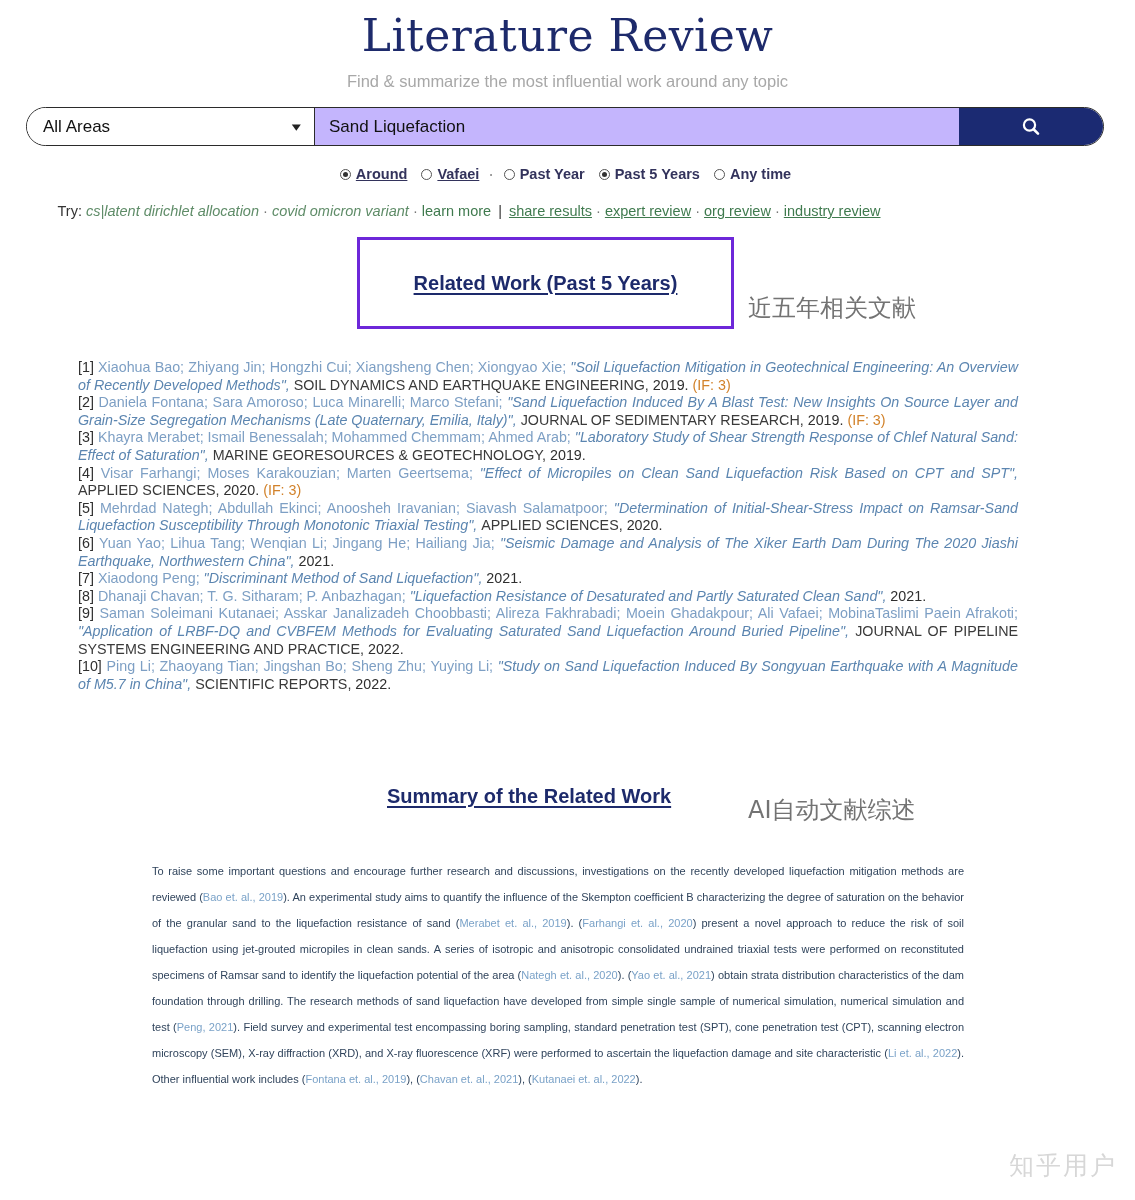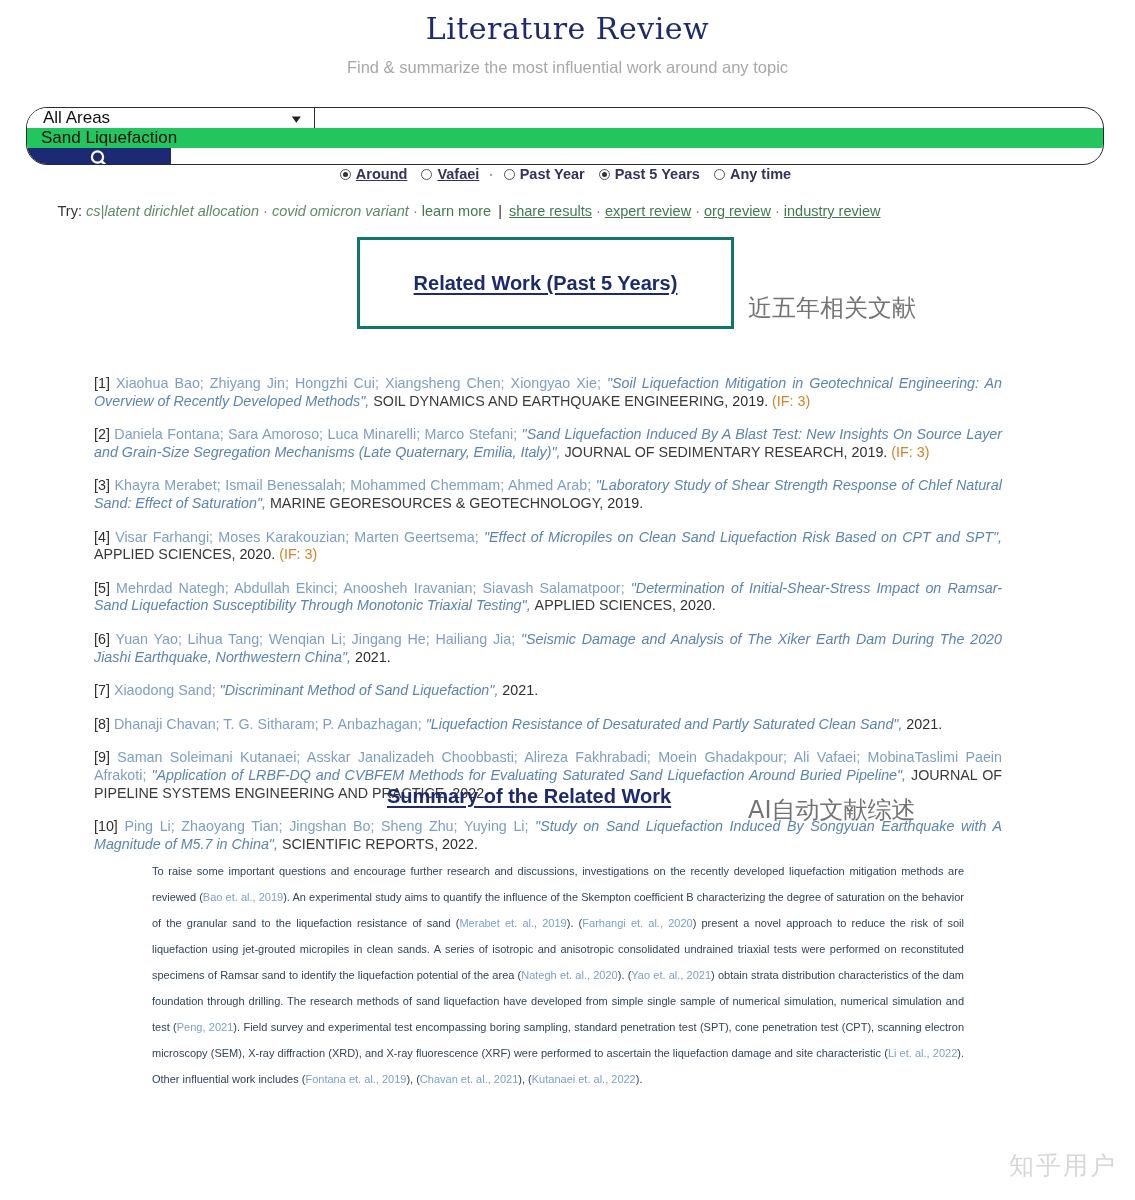--- a/index.html
+++ b/index.html
@@ -9,62 +9,61 @@
     background: #ffffff;
     font-family: "Liberation Sans", sans-serif;
     overflow: hidden;
   }
   .page { position: relative; width: 1135px; height: 1200px; }
 
   
   .title {
     text-align: center;
     font-family: "DejaVu Serif", serif;
-    font-size: 30px;
+    font-size: 44px;
     color: #1d2a6b;
     letter-spacing: 0.5px;
     padding-top: 14px;
     line-height: 1.0;
     font-weight: 400;
   }
   .subtitle {
     text-align: center;
     font-size: 16.5px;
     color: #a8a8a8;
     margin-top: 14px;
     font-weight: 400;
   }
 
   
   .searchbar {
     position: absolute;
     left: 26px; top: 107px;
-    width: 1078px; height: 58px;
+    width: 1078px; height: 39px;
     display: flex;
     align-items: stretch;
     border-radius: 21px;
     overflow: hidden;
     border: 1px solid #2b2b2b;
-    flex-direction: column;
   }
   .area-select {
     width: 288px;
     background: #ffffff;
     display: flex;
     align-items: center;
     justify-content: space-between;
     padding: 0 14px 0 16px;
     font-size: 17px;
     color: #111;
     border-right: 1px solid #2b2b2b;
   }
   .chev { font-size: 13px; color: #222; transform: scaleX(1.4); }
   .query {
     flex: 1;
-    background: #22c55e;
+    background: #c4b5fd;
     display: flex; align-items: center;
     padding: 0 14px;
     font-size: 17px;
     color: #111;
   }
   .search-btn {
     width: 144px;
     background: #1b2a72;
     display: flex; align-items: center; justify-content: center;
   }
@@ -102,21 +101,21 @@
   .tryrow .green-i { color: #5f8c68; font-style: italic; }
   .tryrow .green { color: #3f7a4e; }
   .tryrow .green.u { text-decoration: underline; }
   .tryrow .sep { color: #777; }
   .tryrow .pipe { color: #333; margin: 0 3px; }
 
   
   .redbox {
     position: absolute; left: 357px; top: 237px;
     width: 377px; height: 92px;
-    border: 3px solid #0f766e;
+    border: 3px solid #6d28d9;
     display: flex; align-items: center; justify-content: center; text-align: center;
   }
   .sec-head {
     font-size: 20px; font-weight: bold; color: #1d2a6b;
     text-decoration: underline; text-underline-offset: 3px;
   }
   .cn-note {
     position: absolute;
     font-family: "DejaVu Sans", sans-serif;
     color: #737373; font-size: 24px; font-weight: 500; margin-top: 20px;
@@ -132,21 +131,21 @@
 
   
   .refs {
     position: absolute; left: 78px; top: 359px;
     width: 940px;
     font-size: 14.3px;
     line-height: 17.6px;
     text-align: justify;
     color: #3b3b3b;
   }
-  .ref { margin: 16px; text-align: justify; text-justify: inter-word; }
+  .ref { margin: 0; text-align: justify; text-justify: inter-word; }
   .idx { color: #2f2f2f; }
   .au  { color: #7d9fc4; }
   .ti  { color: #5b85b0; font-style: italic; }
   .jr  { color: #3a3a3a; }
   .yr  { color: #2f2f2f; }
   .iff { color: #d2822a; }
 
   
   .summary {
     position: absolute; left: 152px; top: 858px;
@@ -236,21 +235,21 @@
   </div>
   <div class="cn-note cn1">近五年相关文献</div>
 
   <div class="refs" id="refs">
       <p class="ref"><span class="idx">[1] </span><span class="au">Xiaohua Bao; Zhiyang Jin; Hongzhi Cui; Xiangsheng Chen; Xiongyao Xie;  </span><span class="ti">"Soil Liquefaction Mitigation in Geotechnical Engineering: An Overview of Recently Developed Methods",  </span><span class="jr">SOIL DYNAMICS AND EARTHQUAKE ENGINEERING,  </span><span class="yr">2019. </span><span class="iff">(IF: 3)</span></p>
       <p class="ref"><span class="idx">[2] </span><span class="au">Daniela Fontana; Sara Amoroso; Luca Minarelli; Marco Stefani;  </span><span class="ti">"Sand Liquefaction Induced By A Blast Test: New Insights On Source Layer and Grain-Size Segregation Mechanisms (Late Quaternary, Emilia, Italy)",  </span><span class="jr">JOURNAL OF SEDIMENTARY RESEARCH,  </span><span class="yr">2019. </span><span class="iff">(IF: 3)</span></p>
       <p class="ref"><span class="idx">[3] </span><span class="au">Khayra Merabet; Ismail Benessalah; Mohammed Chemmam; Ahmed Arab;  </span><span class="ti">"Laboratory Study of Shear Strength Response of Chlef Natural Sand: Effect of Saturation",  </span><span class="jr">MARINE GEORESOURCES &amp; GEOTECHNOLOGY,  </span><span class="yr">2019. </span></p>
       <p class="ref"><span class="idx">[4] </span><span class="au">Visar Farhangi; Moses Karakouzian; Marten Geertsema;  </span><span class="ti">"Effect of Micropiles on Clean Sand Liquefaction Risk Based on CPT and SPT",  </span><span class="jr">APPLIED SCIENCES,  </span><span class="yr">2020. </span><span class="iff">(IF: 3)</span></p>
       <p class="ref"><span class="idx">[5] </span><span class="au">Mehrdad Nategh; Abdullah Ekinci; Anoosheh Iravanian; Siavash Salamatpoor;  </span><span class="ti">"Determination of Initial-Shear-Stress Impact on Ramsar-Sand Liquefaction Susceptibility Through Monotonic Triaxial Testing",  </span><span class="jr">APPLIED SCIENCES,  </span><span class="yr">2020. </span></p>
       <p class="ref"><span class="idx">[6] </span><span class="au">Yuan Yao; Lihua Tang; Wenqian Li; Jingang He; Hailiang Jia;  </span><span class="ti">"Seismic Damage and Analysis of The Xiker Earth Dam During The 2020 Jiashi Earthquake, Northwestern China",  </span><span class="yr">2021. </span></p>
-      <p class="ref"><span class="idx">[7] </span><span class="au">Xiaodong Sand;  </span><span class="ti">"Discriminant Method of Sand Liquefaction",  </span><span class="yr">2021. </span></p>
+      <p class="ref"><span class="idx">[7] </span><span class="au">Xiaodong Peng;  </span><span class="ti">"Discriminant Method of Sand Liquefaction",  </span><span class="yr">2021. </span></p>
       <p class="ref"><span class="idx">[8] </span><span class="au">Dhanaji Chavan; T. G. Sitharam; P. Anbazhagan;  </span><span class="ti">"Liquefaction Resistance of Desaturated and Partly Saturated Clean Sand",  </span><span class="yr">2021. </span></p>
       <p class="ref"><span class="idx">[9] </span><span class="au">Saman Soleimani Kutanaei; Asskar Janalizadeh Choobbasti; Alireza Fakhrabadi; Moein Ghadakpour; Ali Vafaei; MobinaTaslimi Paein Afrakoti;  </span><span class="ti">"Application of LRBF-DQ and CVBFEM Methods for Evaluating Saturated Sand Liquefaction Around Buried Pipeline",  </span><span class="jr">JOURNAL OF PIPELINE SYSTEMS ENGINEERING AND PRACTICE,  </span><span class="yr">2022. </span></p>
       <p class="ref"><span class="idx">[10] </span><span class="au">Ping Li; Zhaoyang Tian; Jingshan Bo; Sheng Zhu; Yuying Li;  </span><span class="ti">"Study on Sand Liquefaction Induced By Songyuan Earthquake with A Magnitude of M5.7 in China",  </span><span class="jr">SCIENTIFIC REPORTS,  </span><span class="yr">2022. </span></p>
     </div>
 
   <div class="sec-head2">Summary of the Related Work</div>
   <div class="cn-note cn2">AI自动文献综述</div>
 
   <div class="summary" id="summary"><span>To raise some important questions and encourage further research and discussions, investigations on the recently developed liquefaction mitigation methods are reviewed (</span><span class="cite">Bao et. al., 2019</span><span>). An experimental study aims to quantify the influence of the Skempton coefficient B characterizing the degree of saturation on the behavior of the granular sand to the liquefaction resistance of sand (</span><span class="cite">Merabet et. al., 2019</span><span>). (</span><span class="cite">Farhangi et. al., 2020</span><span>) present a novel approach to reduce the risk of soil liquefaction using jet-grouted micropiles in clean sands. A series of isotropic and anisotropic consolidated undrained triaxial tests were performed on reconstituted specimens of Ramsar sand to identify the liquefaction potential of the area (</span><span class="cite">Nategh et. al., 2020</span><span>). (</span><span class="cite">Yao et. al., 2021</span><span>) obtain strata distribution characteristics of the dam foundation through drilling. The research methods of sand liquefaction have developed from simple single sample of numerical simulation, numerical simulation and test (</span><span class="cite">Peng, 2021</span><span>). Field survey and experimental test encompassing boring sampling, standard penetration test (SPT), cone penetration test (CPT), scanning electron microscopy (SEM), X-ray diffraction (XRD), and X-ray fluorescence (XRF) were performed to ascertain the liquefaction damage and site characteristic (</span><span class="cite">Li et. al., 2022</span><span>). Other influential work includes (</span><span class="cite">Fontana et. al., 2019</span><span>), (</span><span class="cite">Chavan et. al., 2021</span><span>), (</span><span class="cite">Kutanaei et. al., 2022</span><span>).</span></div>
 

